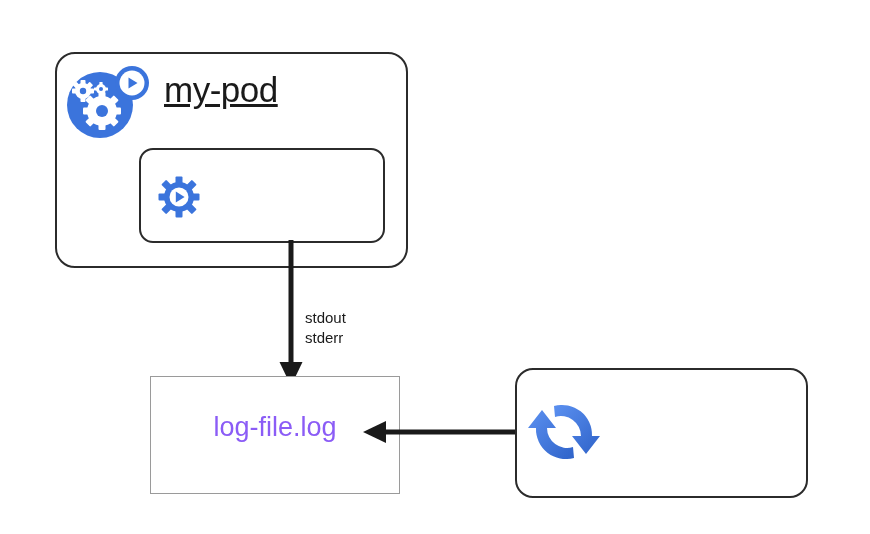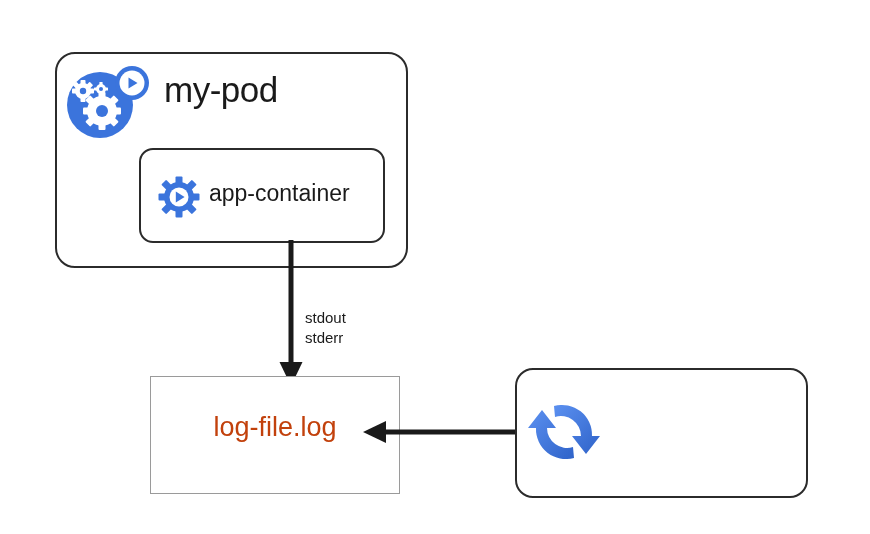--- a/index.html
+++ b/index.html
@@ -31,20 +31,21 @@
 
   .pod-title {
     position: absolute;
     left: 164px;
     top: 72px;
     font-size: 35px;
     color: #1a1a1a;
     letter-spacing: -0.5px;
     white-space: nowrap;
     line-height: 1;
+    text-decoration: underline;
   }
 
   .pod-icon {
     position: absolute;
     left: 64px;
     top: 63px;
     width: 86px;
     height: 76px;
   }
 
@@ -110,21 +111,21 @@
     box-sizing: border-box;
   }
 
   .logfile-label {
     position: absolute;
     left: 150px;
     top: 414px;
     width: 250px;
     text-align: center;
     font-size: 27px;
-    color: #c2410c;
+    color: #8b5cf6;
     white-space: nowrap;
     line-height: 1;
   }
 
   
   .logrotate-box {
     position: absolute;
     left: 515px;
     top: 368px;
     width: 293px;
@@ -230,21 +231,20 @@
         <rect x="5" y="5" width="7" height="8" rx="1" transform="rotate(-45 8.5 9)"></rect>
         <rect x="30" y="5" width="7" height="8" rx="1" transform="rotate(45 33.5 9)"></rect>
         <rect x="5" y="29" width="7" height="8" rx="1" transform="rotate(45 8.5 33)"></rect>
         <rect x="30" y="29" width="7" height="8" rx="1" transform="rotate(-45 33.5 33)"></rect>
       </g>
       <circle cx="21" cy="21" r="9.5" fill="#ffffff"></circle>
       <polygon points="17.8,15.6 17.8,26.4 26.6,21" fill="#3b74dc"></polygon>
     </svg>
   </div>
 
-  <div class="container-label">app-container</div>
 
   <div class="stdout-arrow">
     <svg viewBox="0 0 34 152" width="34" height="152" xmlns="http://www.w3.org/2000/svg">
       <line x1="15" y1="0" x2="15" y2="128" stroke="#1a1a1a" stroke-width="5"></line>
       <polygon points="15,146 3.5,122 26.5,122" fill="#1a1a1a"></polygon>
     </svg>
   </div>
 
   <div class="stream-labels">
     <div>stdout</div>

